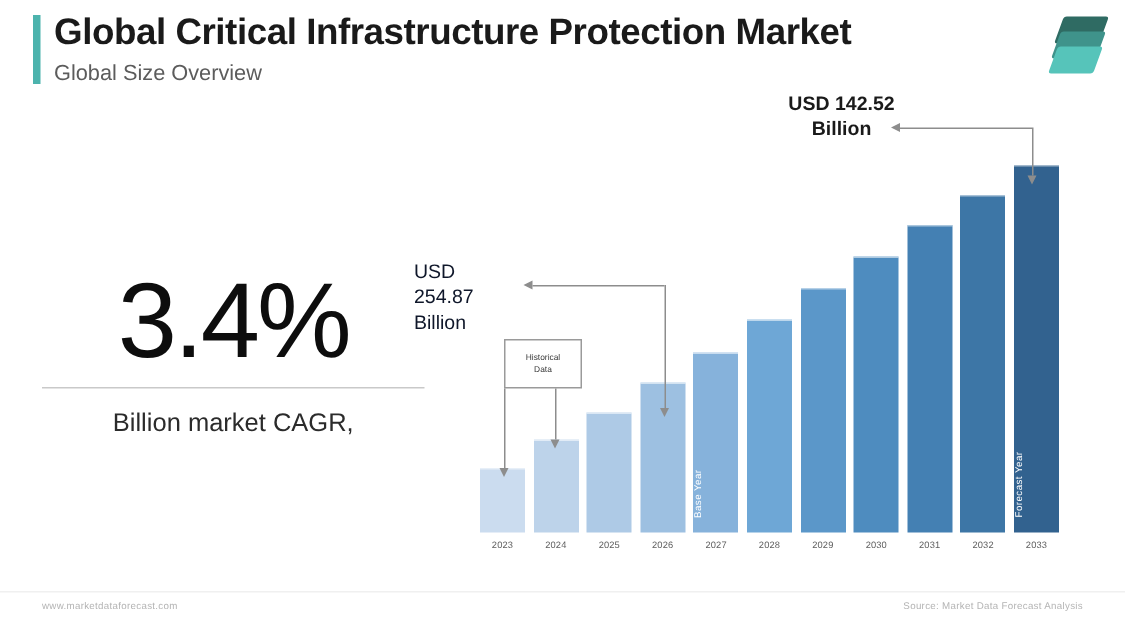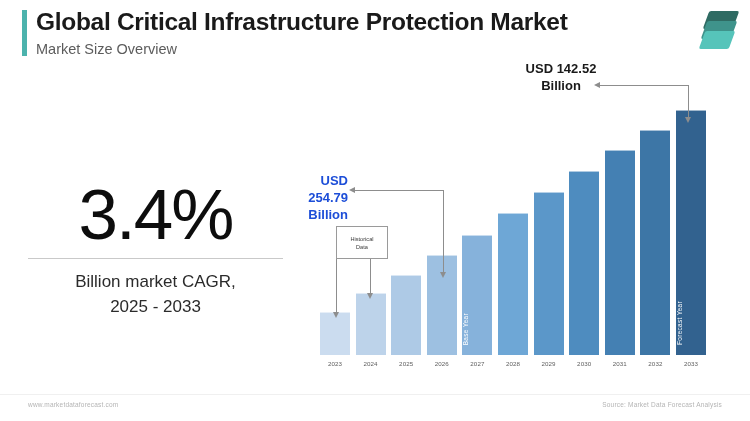--- a/index.html
+++ b/index.html
@@ -71,22 +71,22 @@
   .bar-tag span { transform:rotate(180deg); }
   .year {
     position:absolute; top:300px; width:30px;
     font-size:6.2px; color:#5e5e5e; text-align:center;
     letter-spacing:0.1px;
   }
 
   
   #ann-left {
     position:absolute; left:276px; top:172px; width:72px;
-    text-align:right; font-size:13px; font-weight:bold;
-    color:#1d4ed8; line-height:17px;
+    text-align:left; font-size:13px; font-weight:normal;
+    color:#0f172a; line-height:17px;
   }
   #ann-right {
     position:absolute; left:496px; top:60px; width:130px;
     text-align:center; font-size:13px; font-weight:bold;
     color:#1a1a1a; line-height:17px;
   }
   #hist-box {
     position:absolute; left:336px; top:226px;
     width:52px; height:33px;
     border:1px solid #9a9a9a; background:#ffffff;
@@ -118,34 +118,33 @@
     position:absolute; right:28px; top:401px;
     font-size:6.5px; color:#b4b4b4; letter-spacing:0.2px;
   }
 </style>
 </head>
 <body>
 
 <div id="header">
   <div id="title-accent"></div>
   <div id="title">Global Critical Infrastructure Protection Market</div>
-  <div id="subtitle">Market Size Overview</div>
+  <div id="subtitle">Global Size Overview</div>
   <div id="logo">
     <div class="dia d1"></div>
     <div class="dia d2"></div>
     <div class="dia d3"></div>
   </div>
 </div>
 
 <div id="cagr-panel">
   <div id="cagr-value">3.4%</div>
   <div id="cagr-rule"></div>
   <div id="cagr-label">
     <div>Billion market CAGR,</div>
-    <div>2025 - 2033</div>
   </div>
 </div>
 
 <div id="chart">
   <div id="plot">
       <div class="bar-slot" style="left: 0px; height: 295px;">
         <div class="bar" style="height: 43px; background: rgb(203, 220, 239);"></div>
       </div>
       <div class="year" style="left: 0px;">2023</div>
       <div class="bar-slot" style="left: 35.6px; height: 295px;">
@@ -194,21 +193,21 @@
             <span>Forecast Year</span>
           </div>
         </div>
       </div>
       <div class="year" style="left: 356px;">2033</div>
     </div>
 </div>
 
 <div id="ann-left">
   <div>USD</div>
-  <div>254.79</div>
+  <div>254.87</div>
   <div>Billion</div>
 </div>
 
 <div id="ann-right">
   <div>USD 142.52</div>
   <div>Billion</div>
 </div>
 
 <div id="hist-box">
   <div>

